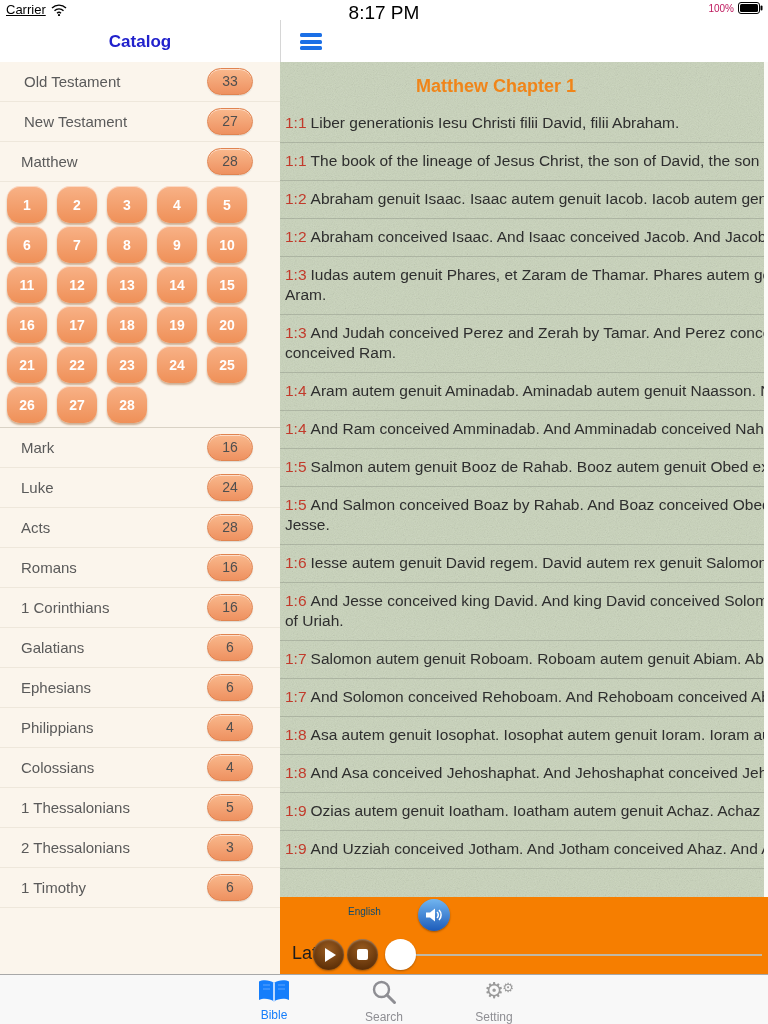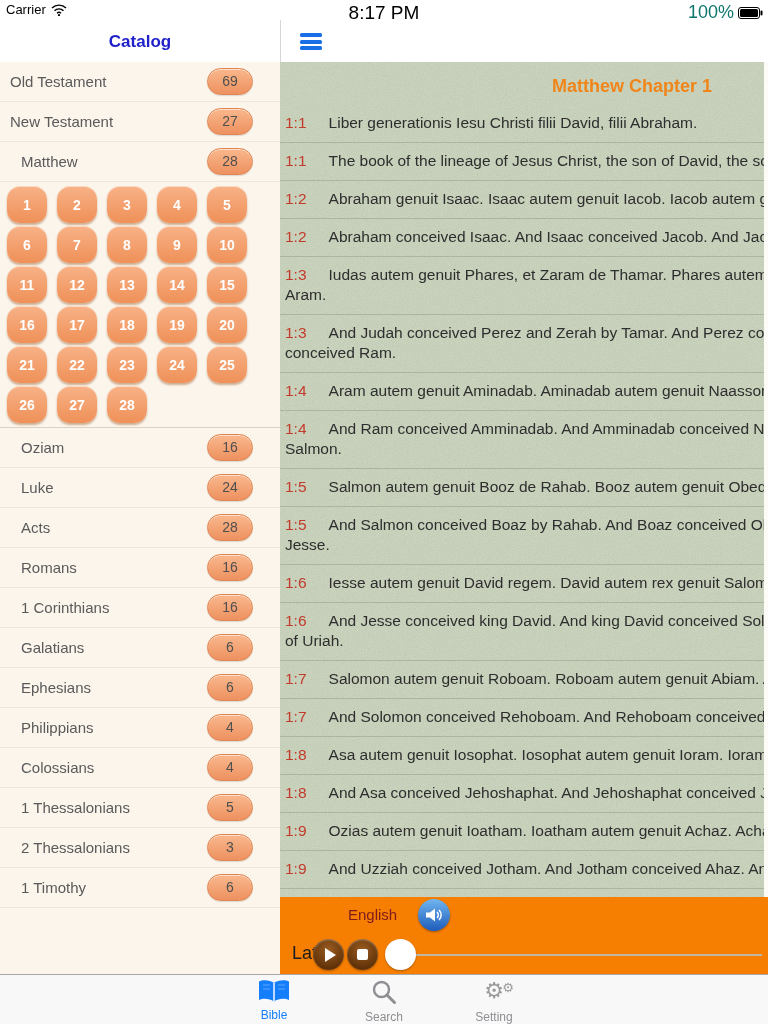--- a/index.html
+++ b/index.html
@@ -1,60 +1,60 @@
 <!DOCTYPE html>
 <html><head>
 <meta charset="utf-8">
 <style>
   html,body{margin:0;padding:0;}
   body{width:768px;height:1024px;overflow:hidden;font-family:"Liberation Sans","DejaVu Sans",sans-serif;background:#fff;}
   .screen{position:relative;width:768px;height:1024px;overflow:hidden;background:#fff;}
 
   
   .statusbar{position:absolute;top:0;left:0;width:768px;height:20px;background:#fff;z-index:30;}
-  .sb-left{position:absolute;left:6px;top:2px;font-size:13px;color:#000;display:flex;align-items:center;gap:5px;}
+  .sb-left{position:absolute;left:6px;top:2px;font-size:13px;color:#000;display:flex;align-items:center;gap:5px;text-decoration:underline;}
   .sb-time{position:absolute;left:0;right:0;top:2px;text-align:center;font-size:19px;color:#000;}
-  .sb-right{position:absolute;right:5px;top:2px;font-size:18px;color:#0f766e;display:flex;align-items:center;gap:4px;}
+  .sb-right{position:absolute;right:5px;top:2px;font-size:10px;color:#be185d;display:flex;align-items:center;gap:4px;}
 
   
   .header{position:absolute;top:0;left:0;width:768px;height:62px;background:#fff;z-index:5;}
   .header-divider{position:absolute;left:280px;top:0;width:1px;height:62px;background:#d6d6d6;}
   .catalog-title{position:absolute;left:0;top:32px;width:280px;text-align:center;font-size:17px;font-weight:bold;color:#2121cc;}
   .hamburger{position:absolute;left:300px;top:33px;width:22px;height:17px;display:flex;flex-direction:column;justify-content:space-between;cursor:pointer;}
   .hamburger span{display:block;height:4px;border-radius:1.5px;background:#1b6fe6;}
 
   
   .sidebar{position:absolute;top:62px;left:0;width:280px;height:913px;background:#fbf5ec;overflow:hidden;z-index:4;}
   .side-row{position:relative;height:39px;border-bottom:1px solid #eee7db;display:flex;align-items:center;}
-  .side-row .lbl{font-size:15px;color:#5a5a5a;padding-left:10px;}
+  .side-row .lbl{font-size:15px;color:#5a5a5a;padding-left:24px;}
   .side-row.indent .lbl{padding-left:21px;}
   .badge{position:absolute;right:27px;top:6px;width:44px;height:25px;border-radius:14px;
          background:linear-gradient(#f9b88c,#ee9160);border:1px solid #e08451;
          box-shadow:inset 0 1px 0 rgba(255,255,255,.55),0 1px 1px rgba(0,0,0,.12);
          color:#4f4f4f;font-size:14px;line-height:25px;text-align:center;}
   .chapter-grid{padding:4px 0 0 7px;border-bottom:1px solid #d9d2c5;background:#fbf5ec;min-height:241px;}
   .chap-btn{display:inline-flex;width:40px;height:37px;margin:0 10px 3px 0;border-radius:13px;
             align-items:center;justify-content:center;
             background:linear-gradient(#f8b287,#ef9058);
             box-shadow:0 2px 2px rgba(150,90,40,.45),inset 0 1px 0 rgba(255,255,255,.5);
             color:#fff;font-size:14px;font-weight:bold;cursor:pointer;}
 
   
   .main{position:absolute;top:62px;left:280px;width:488px;height:835px;background:#c9d4ba;overflow:hidden;}
   .noise{position:absolute;top:0;left:0;width:488px;height:835px;opacity:.30;pointer-events:none;}
   .scrolltrack{position:absolute;top:0;right:0;width:4px;height:835px;background:#fcfbf7;z-index:3;}
   .content{position:relative;z-index:2;}
-  .chapter-title{padding:14px 56px 0 0;text-align:right;font-size:18px;font-weight:bold;color:#f08519;height:22px;margin-bottom:7px;}
+  .chapter-title{padding:14px 56px 0 0;text-align:center;font-size:18px;font-weight:bold;color:#f08519;height:22px;margin-bottom:7px;}
   .verse{padding:8px 0 9px 5px;border-bottom:1px solid rgba(140,146,132,.45);}
   .vline{white-space:nowrap;font-size:15.5px;line-height:20px;color:#2e2e2e;overflow:hidden;}
-  .vnum{color:#c23a2b;margin-right:22px;}
+  .vnum{color:#c23a2b;margin-right:4px;}
 
   
   .player{position:absolute;top:897px;left:280px;width:488px;height:78px;background:#f67e00;overflow:hidden;}
-  .lang-label{position:absolute;left:68px;top:9px;font-size:15px;color:#7f1d1d;}
+  .lang-label{position:absolute;left:68px;top:9px;font-size:10px;color:#0c4a6e;}
   .speaker-btn{position:absolute;left:138px;top:2px;width:32px;height:32px;border-radius:50%;
                background:linear-gradient(#71b5f0,#1d5cba);box-shadow:0 1px 2px rgba(0,0,0,.35);
                display:flex;align-items:center;justify-content:center;cursor:pointer;}
   .lat-label{position:absolute;left:12px;top:46px;font-size:18px;color:#1d1d1d;}
   .round-btn{position:absolute;top:42px;width:31px;height:31px;border-radius:50%;cursor:pointer;
              background:radial-gradient(circle at 50% 35%,#9a5c20,#5e3008 75%);
              box-shadow:inset 0 1px 2px rgba(255,255,255,.35),0 1px 2px rgba(0,0,0,.3);
              display:flex;align-items:center;justify-content:center;}
   .play-btn{left:33px;}
   .stop-btn{left:67px;}
@@ -107,42 +107,42 @@
         <rect x="22.5" y="3.5" width="2" height="5" rx="1" fill="#000"></rect>
       </svg>
     </div>
   </div>
 
   <div class="sidebar">
     <div>
 
         <div class="side-row">
           <span class="lbl">Old Testament</span>
-          <span class="badge">69</span>
+          <span class="badge">33</span>
         </div>
 
         <div class="side-row">
           <span class="lbl">New Testament</span>
           <span class="badge">27</span>
         </div>
 
         <div class="side-row indent">
           <span class="lbl">Matthew</span>
           <span class="badge">28</span>
         </div>
       </div>
 
     <div class="chapter-grid">
       
     <span class="chap-btn">1</span><span class="chap-btn">2</span><span class="chap-btn">3</span><span class="chap-btn">4</span><span class="chap-btn">5</span><span class="chap-btn">6</span><span class="chap-btn">7</span><span class="chap-btn">8</span><span class="chap-btn">9</span><span class="chap-btn">10</span><span class="chap-btn">11</span><span class="chap-btn">12</span><span class="chap-btn">13</span><span class="chap-btn">14</span><span class="chap-btn">15</span><span class="chap-btn">16</span><span class="chap-btn">17</span><span class="chap-btn">18</span><span class="chap-btn">19</span><span class="chap-btn">20</span><span class="chap-btn">21</span><span class="chap-btn">22</span><span class="chap-btn">23</span><span class="chap-btn">24</span><span class="chap-btn">25</span><span class="chap-btn">26</span><span class="chap-btn">27</span><span class="chap-btn">28</span></div>
 
     <div>
 
         <div class="side-row indent">
-          <span class="lbl">Oziam</span>
+          <span class="lbl">Mark</span>
           <span class="badge">16</span>
         </div>
 
         <div class="side-row indent">
           <span class="lbl">Luke</span>
           <span class="badge">24</span>
         </div>
 
 
         <div class="side-row indent">
@@ -260,23 +260,20 @@
             <div class="vline">
               <span class="vnum">1:4</span><span>Aram autem genuit Aminadab. Aminadab autem genuit Naasson. Naasson autem genuit Salmon.</span>
             </div>
 
           </div>
 
           <div class="verse">
             <div class="vline">
               <span class="vnum">1:4</span><span>And Ram conceived Amminadab. And Amminadab conceived Nahshon. And Nahshon conceived</span>
             </div>
-            <div class="vline">
-              <span>Salmon.</span>
-            </div>
           </div>
 
           <div class="verse">
             <div class="vline">
               <span class="vnum">1:5</span><span>Salmon autem genuit Booz de Rahab. Booz autem genuit Obed ex Ruth. Obed autem genuit Iesse.</span>
             </div>
 
           </div>
 
           <div class="verse">

